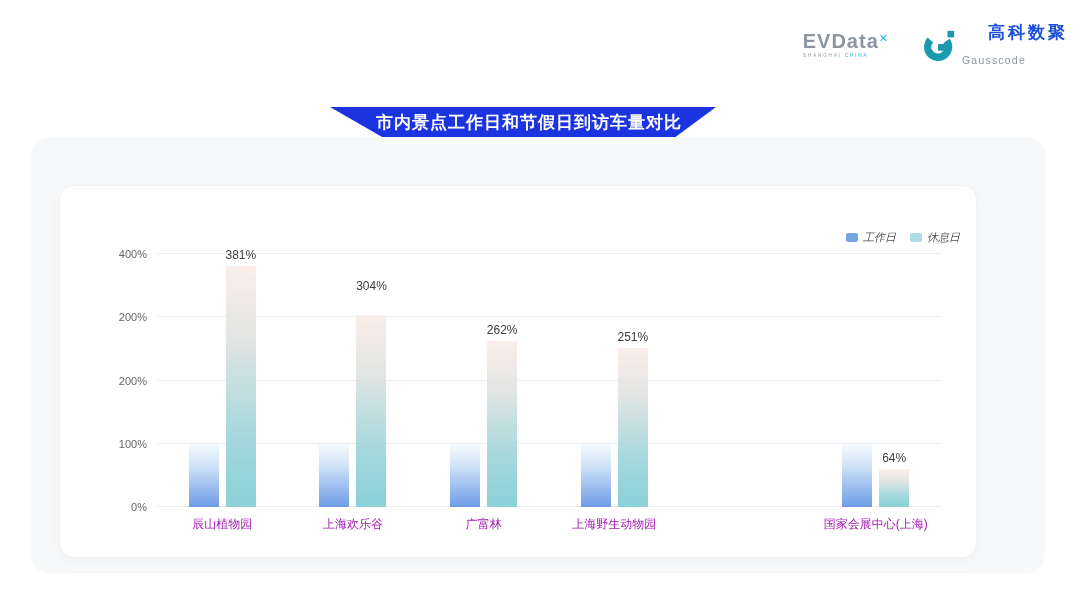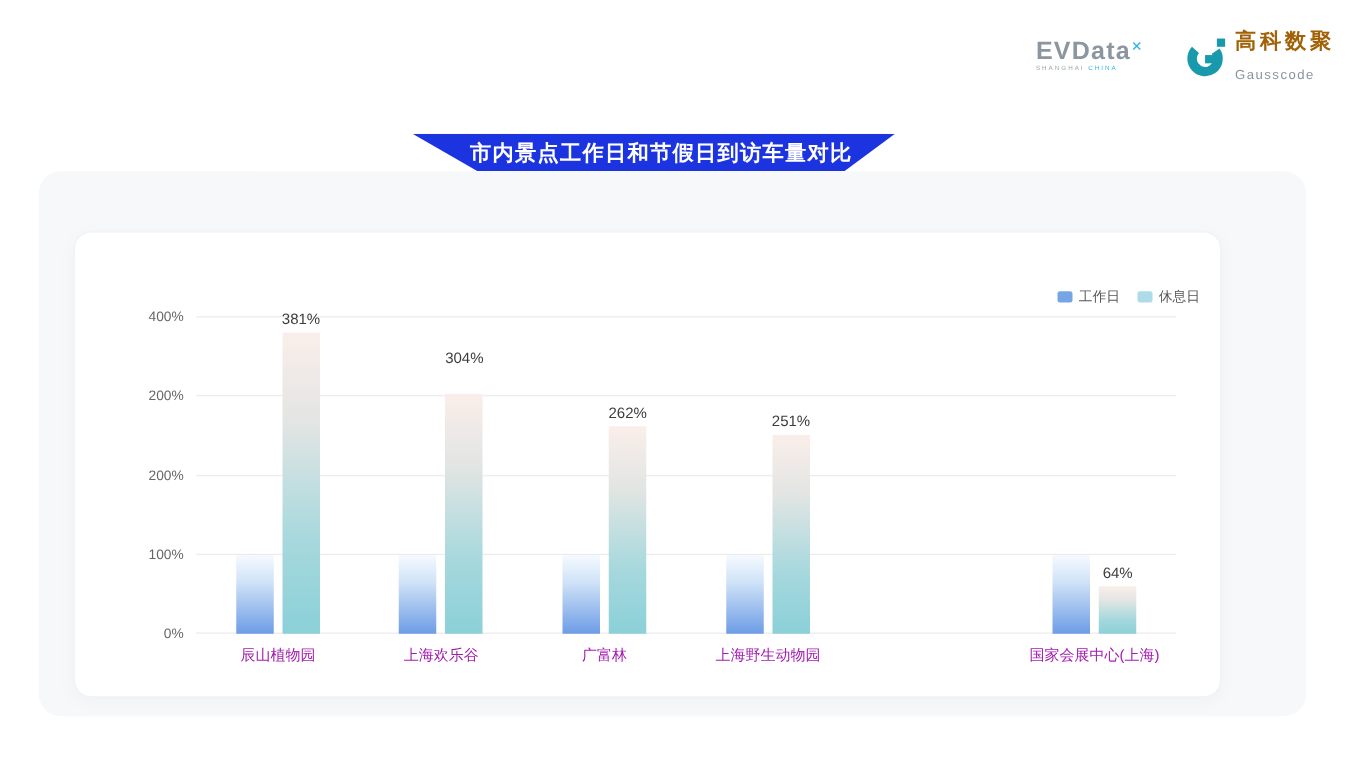--- a/index.html
+++ b/index.html
@@ -10,40 +10,40 @@
   
   .logos { position:absolute; top:24px; right:12px; display:flex; align-items:center; gap:34px; }
   .evdata { display:flex; flex-direction:column; line-height:1; }
   .evdata-word { font-size:20px; font-weight:bold; color:#8b96a0; letter-spacing:1px; }
   .evdata-sup { font-size:11px; color:#2fb3e8; vertical-align:super; font-weight:bold; }
   .evdata-sub { margin-top:2px; font-size:5px; letter-spacing:1.6px; color:#9aa5ad; }
   .evdata-sub b { color:#2fb3e8; font-weight:normal; }
   .gausscode { display:flex; align-items:center; gap:6px; }
   .gc-icon { width:34px; height:34px; }
   .gc-text { display:flex; flex-direction:column; line-height:1; }
-  .gc-cn { font-size:17px; font-weight:bold; color:#a16207; letter-spacing:3px; }
+  .gc-cn { font-size:17px; font-weight:bold; color:#1d4ed8; letter-spacing:3px;margin-left:26px; }
   .gc-en { margin-top:14px; font-size:10.5px; color:#8a949e; letter-spacing:1.2px; }
 
   
   .banner { position:absolute; left:330px; top:107px; width:386px; height:30px;
     background:#1c33e0; clip-path:polygon(0 0,100% 0,89.5% 100%,13.5% 100%);
     display:flex; align-items:center; justify-content:center; }
   .banner-title { color:#ffffff; font-size:17px; font-weight:bold; letter-spacing:1px; padding-left:12px; }
 
   
   .panel { position:absolute; left:31px; top:137px; width:1014px; height:436px;
     background:#f7f8f9; border-radius:18px; }
   .card { position:absolute; left:28px; top:48px; width:918px; height:373px;
     background:#ffffff; border-radius:14px; border:1px solid #f1f2f3;
     box-shadow:0 3px 12px rgba(120,130,140,0.06); }
 
   
   .legend { position:absolute; top:44px; right:16px; display:flex; align-items:center; gap:14px;
     font-size:11px; color:#555; }
-  .legend-item { display:flex; align-items:center; gap:5px; }
+  .legend-item { display:flex; align-items:center; gap:5px;font-style:italic; }
   .legend-marker { width:12px; height:9px; border-radius:2px; }
 
   .plot { position:absolute; left:97px; top:68px; width:784px; height:253px; }
   .gridline { position:absolute; left:0; width:100%; height:1px; background:#ececee; }
   .ytick { position:absolute; right:100%; margin-right:10px; width:50px; text-align:right;
     font-size:11px; color:#666; transform:translateY(-50%); }
 
   .bar-group { position:absolute; bottom:0; height:100%; }
   .bar { position:absolute; bottom:0; width:30px; }
   .bar-workday { background:linear-gradient(180deg,#f5fafe 0%,#cfe2f7 35%,#6d9ce6 100%); }

